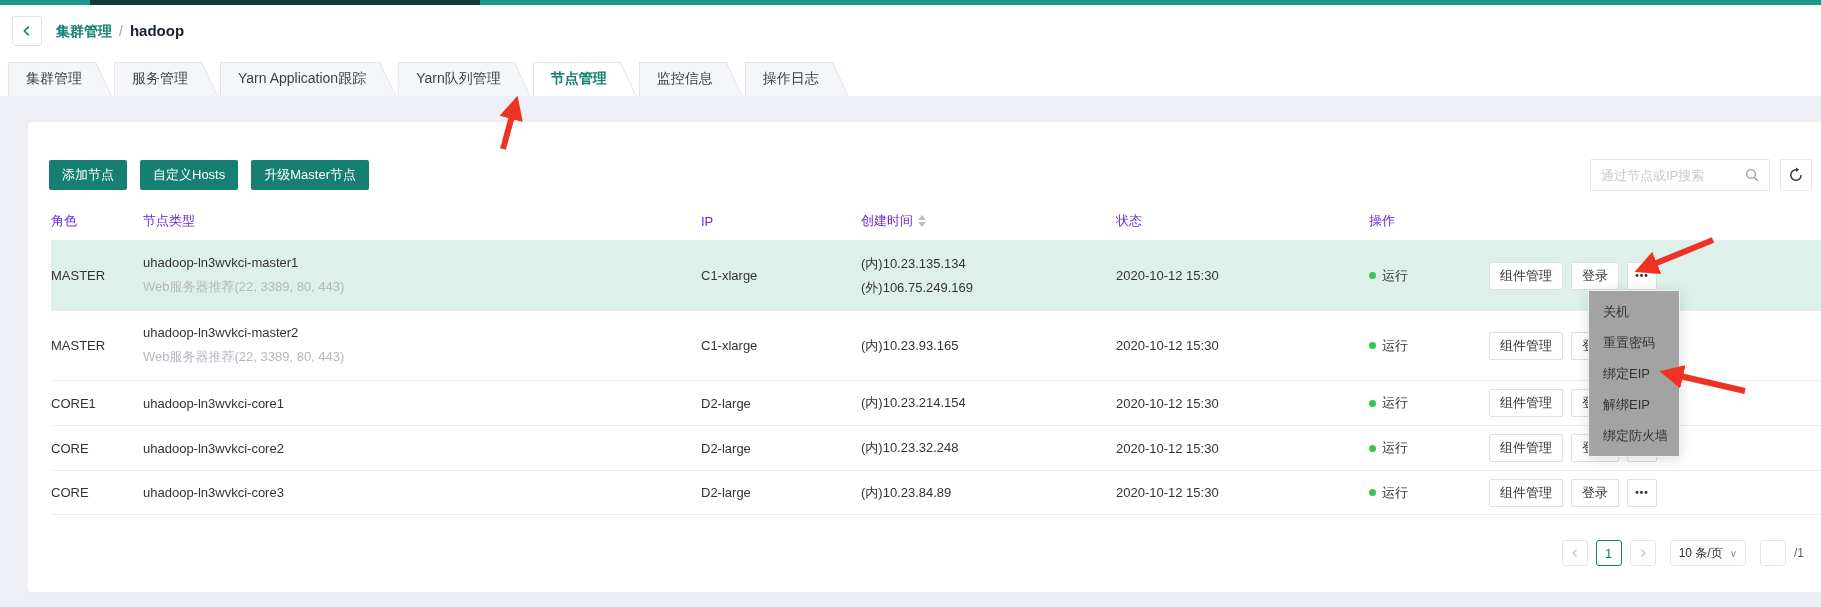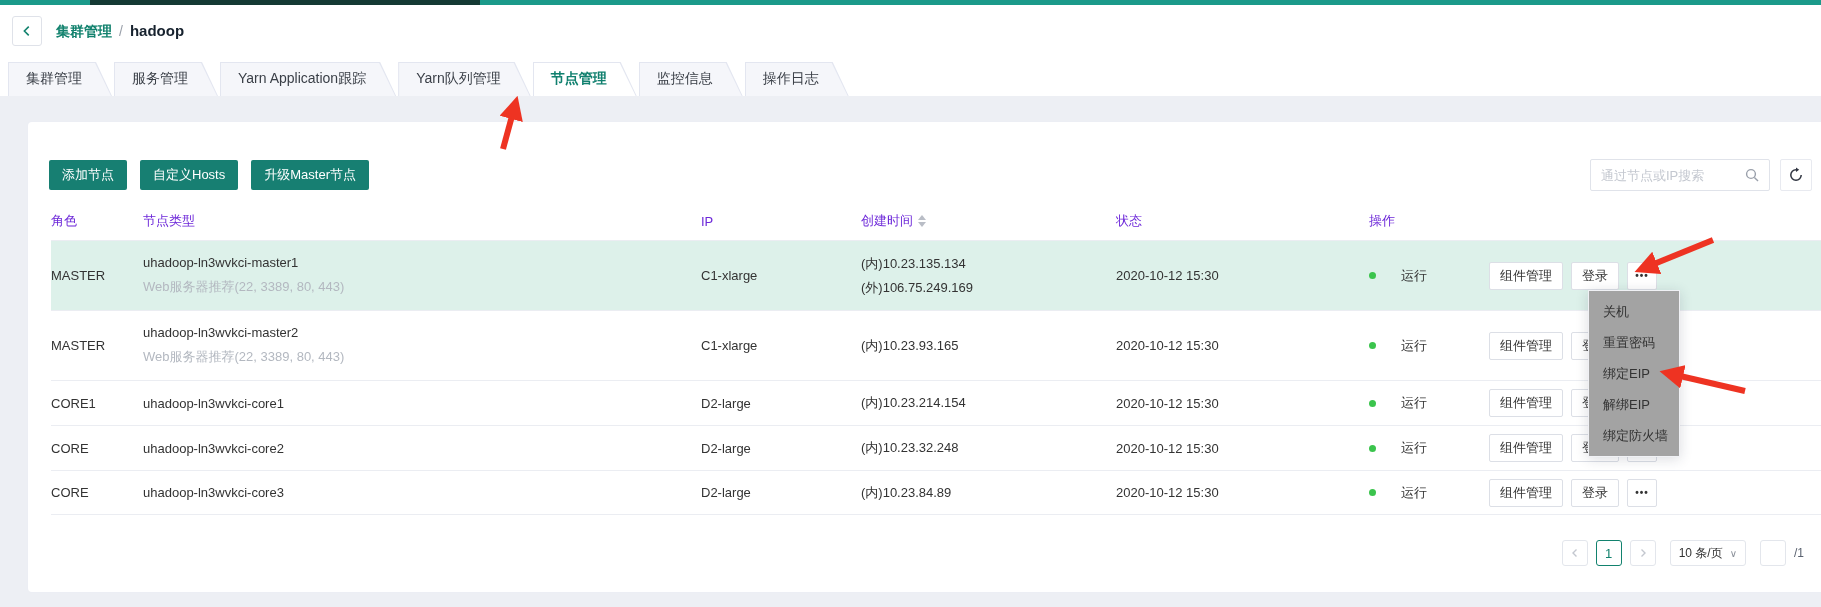--- a/index.html
+++ b/index.html
@@ -56,21 +56,21 @@
   .thead, .trow { display:grid; grid-template-columns:92px 558px 160px 255px 253px 120px 1fr; align-items:center; }
   .thead { height:38px; }
   .th { font-size:13px; color:#6d28d9; display:flex; align-items:center; }
   .trow { border-top:1px solid #ebedf2; font-size:13px; }
   .trow.last { border-bottom:1px solid #ebedf2; }
   .row-lg { height:70px; } .row-sm { height:45px; }
   .row-hl { background:#ddf1ea; }
   .node-cell { display:flex; flex-direction:column; justify-content:center; gap:8px; }
   .node-sub { color:#b3b8c0; }
   .ip-cell { display:flex; flex-direction:column; justify-content:center; gap:6px; }
-  .status-cell { display:flex; align-items:center; gap:25px; }
+  .status-cell { display:flex; align-items:center; gap:6px; }
   .dot { width:7px; height:7px; border-radius:50%; background:#3bc44d; }
   .actions-cell { display:flex; align-items:center; gap:8px; }
   .act-btn { height:28px; padding:0 10px; background:#fff; border:1px solid #dcdfe6; border-radius:2px;
              font-size:13px; color:#333; cursor:pointer; }
   .more-btn { width:30px; padding:0; font-size:10px; font-weight:700; letter-spacing:1px; }
   .sorter { display:flex; flex-direction:column; gap:2px; margin-left:5px; }
   .caret-up { width:0; height:0; border-left:4px solid transparent; border-right:4px solid transparent;
               border-bottom:5px solid #b9bdc6; }
   .caret-down { width:0; height:0; border-left:4px solid transparent; border-right:4px solid transparent;
                 border-top:5px solid #b9bdc6; }

